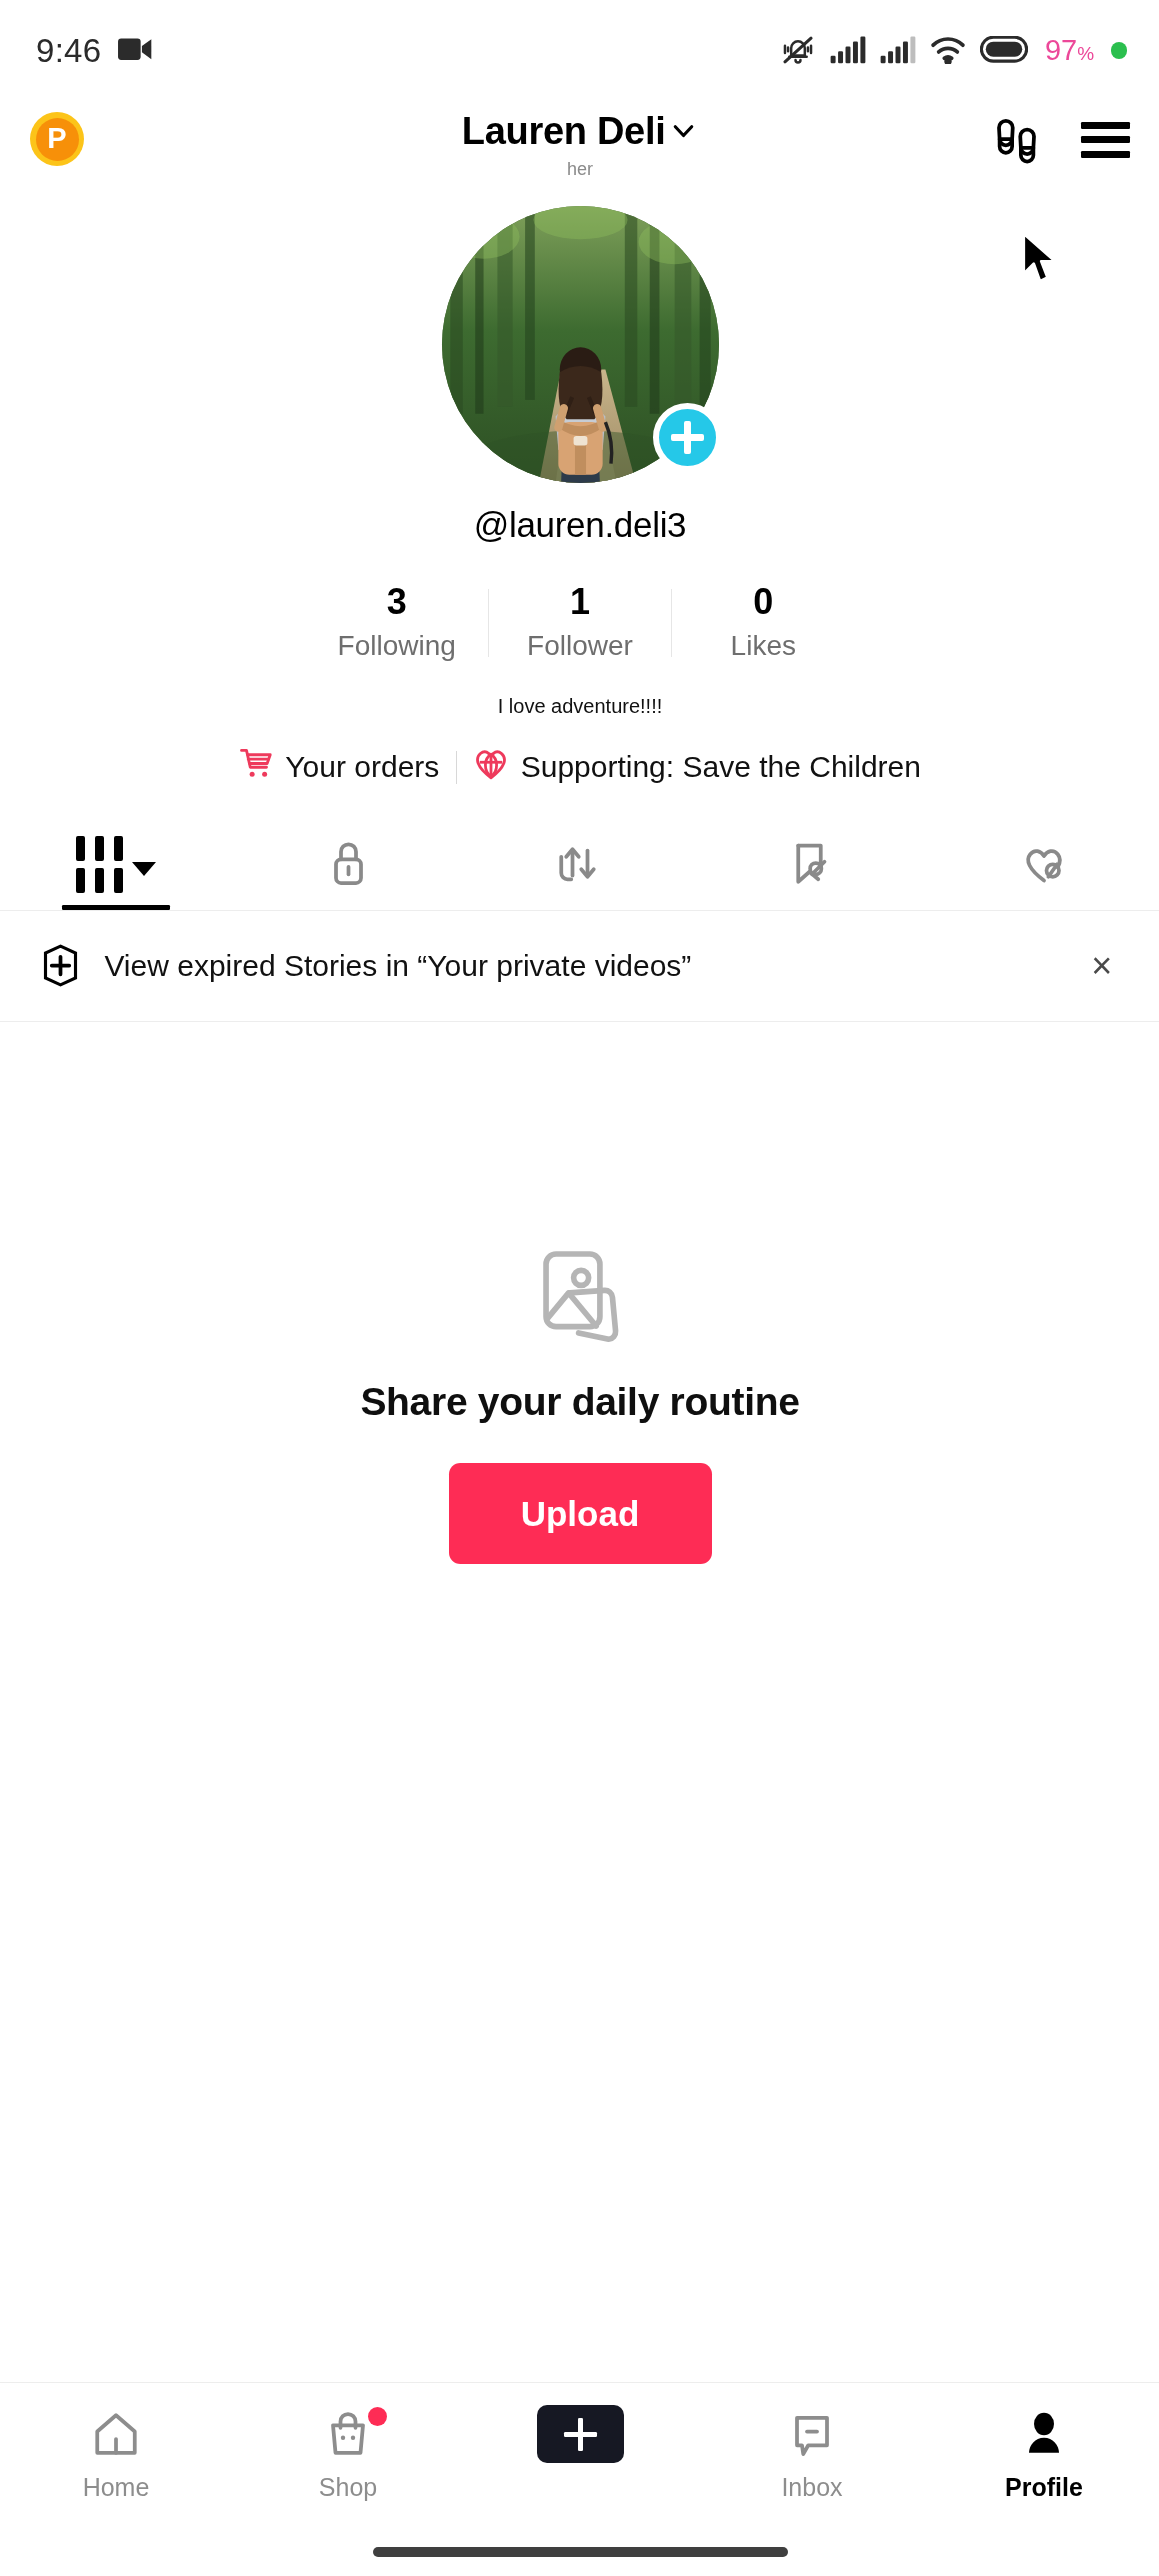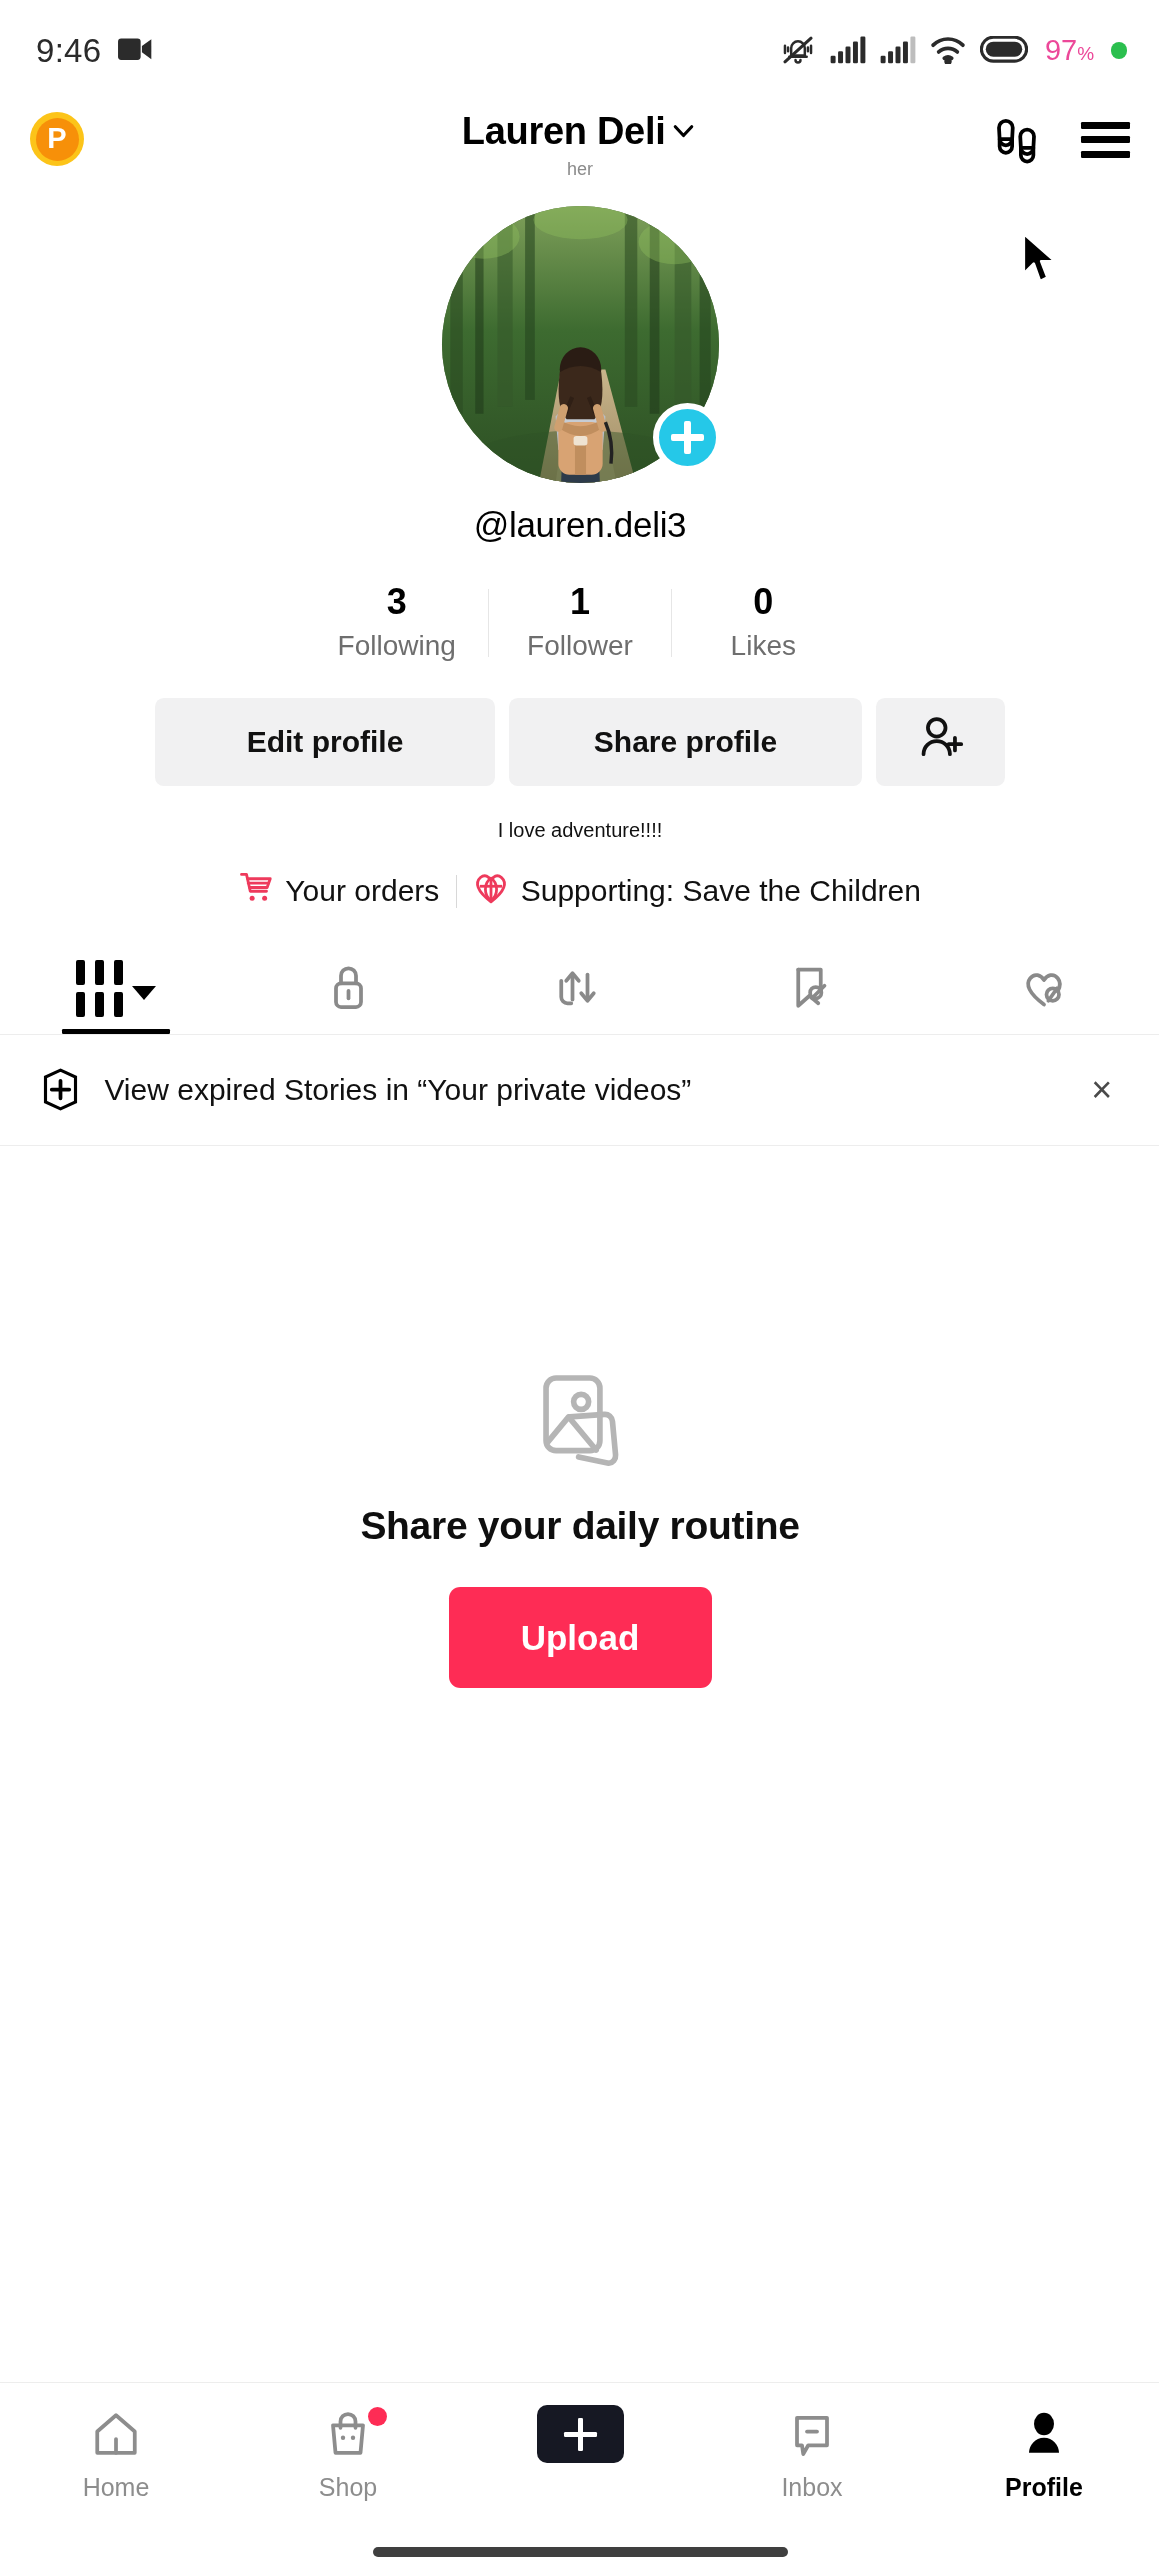--- a/index.html
+++ b/index.html
@@ -588,33 +588,20 @@
         <span class="stat-value">1</span>
         <span class="stat-label">Follower</span>
       </div>
       <div class="stat-divider"></div>
       <div class="stat">
         <span class="stat-value">0</span>
         <span class="stat-label">Likes</span>
       </div>
     </div>
 
-    <div class="actions">
-      <button class="btn btn-edit">Edit profile</button>
-      <button class="btn btn-share">Share profile</button>
-      <button class="btn btn-icon">
-        <span>
-          <svg width="49" height="49" viewBox="0 0 78 78" fill="none" stroke="#111" stroke-width="6" stroke-linecap="round">
-            <circle cx="33" cy="22" r="14"></circle>
-            <path d="M12 64 a21 21 0 0 1 42 0"></path>
-            <path d="M62 38 L62 58 M52 48 L72 48"></path>
-          </svg>
-        </span>
-      </button>
-    </div>
 
     <div class="bio">I love adventure!!!!</div>
 
     <div class="links-row">
       <div class="link-item">
         <span>
           <svg width="35" height="35" viewBox="0 0 56 56" fill="none" stroke="#EE3A5C" stroke-width="4.5" stroke-linecap="round" stroke-linejoin="round">
             <path d="M4 7 L12 7 L18 34 L44 34"></path>
             <path d="M14 14 L50 14 L45 28 L17 28"></path>
             <path d="M15 21 L47 21"></path>

